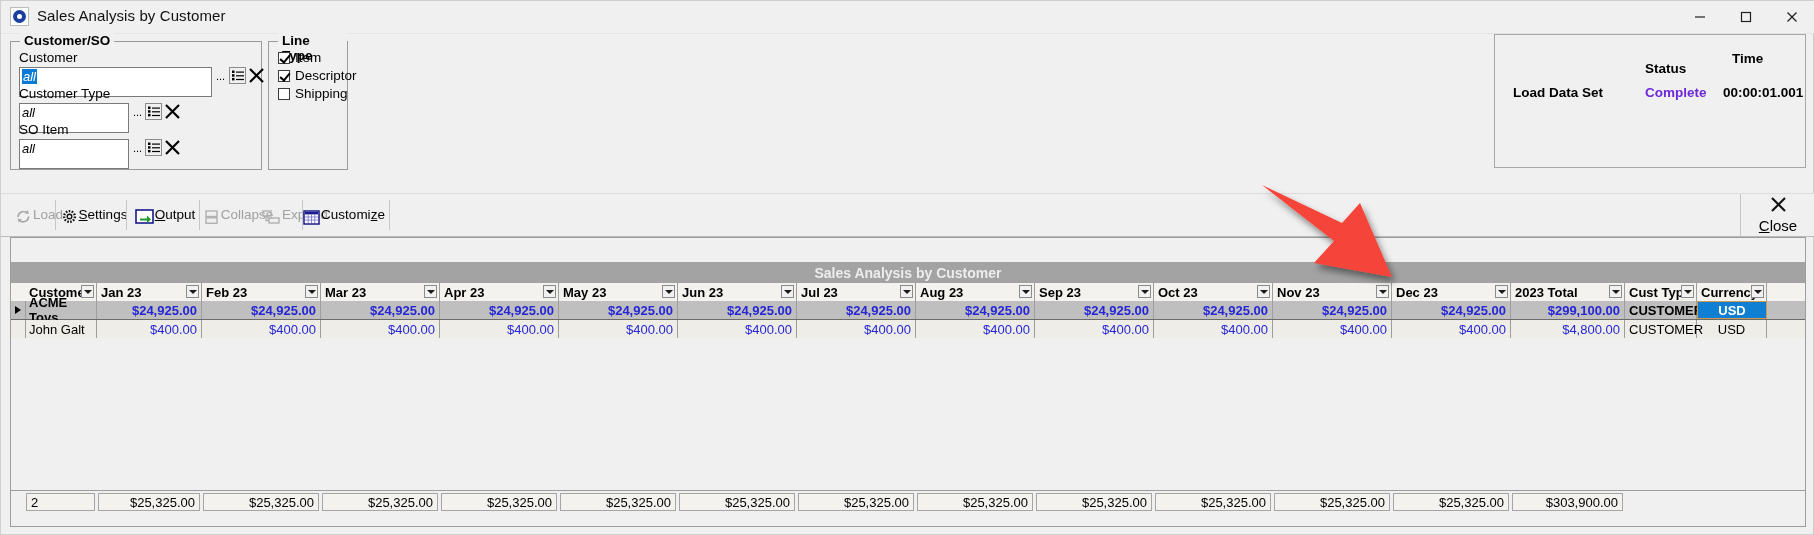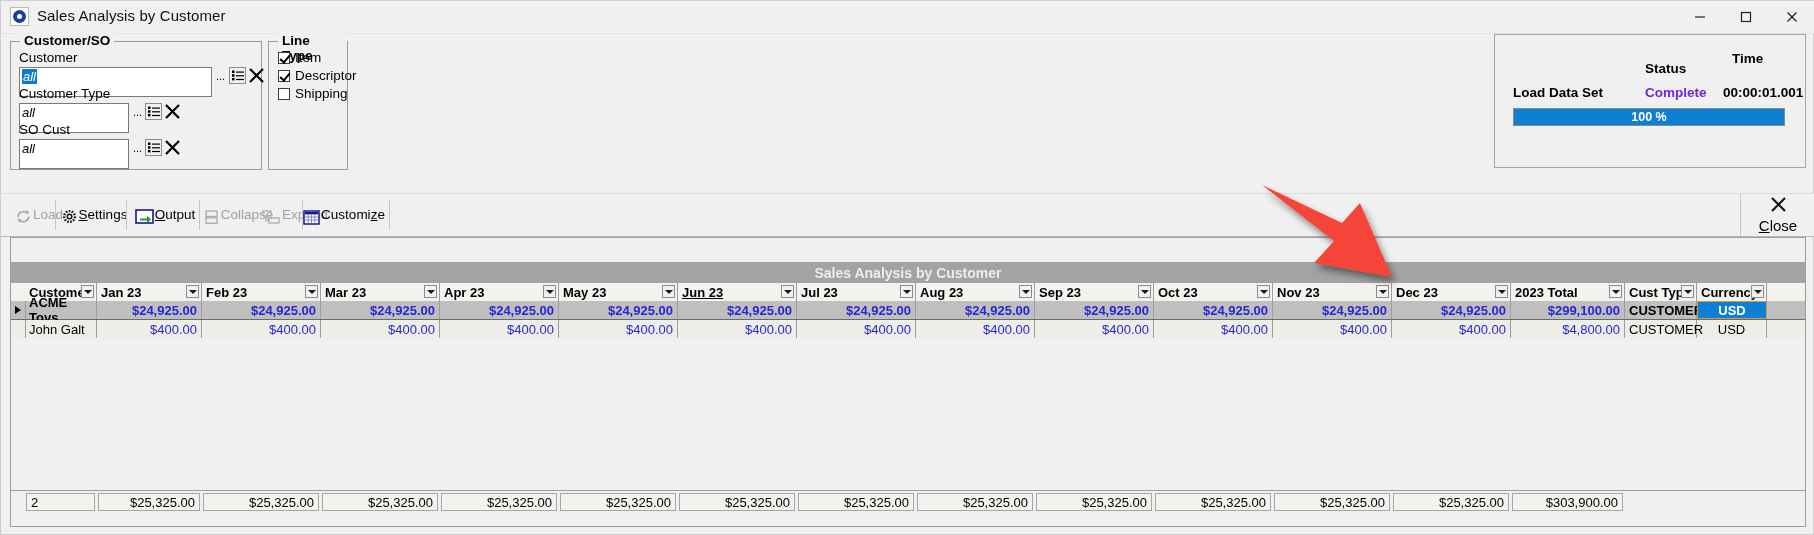--- a/index.html
+++ b/index.html
@@ -170,21 +170,21 @@
           <rect x="4" y="8.9" width="8" height="1.2" fill="#000"></rect>
         </svg>
     </div>
     <div class="sq flat" style="left:152px;top:60px;width:19px;height:19px;">
       <svg width="17" height="17" viewBox="0 0 17 17">
           <line x1="2" y1="2" x2="15" y2="15" stroke="#000" stroke-width="2.2"></line>
           <line x1="15" y1="2" x2="2" y2="15" stroke="#000" stroke-width="2.2"></line>
         </svg>
     </div>
 
-    <div class="fld-label" style="left:8px;top:80px;">SO Cust</div>
+    <div class="fld-label" style="left:8px;top:80px;">SO Item</div>
     <div class="inp" style="left:8px;top:97px;width:110px;">
       <span class="val">all</span>
     </div>
     <div class="sq flat" style="left:118px;top:97px;">...</div>
     <div class="sq" style="left:134px;top:97px;">
       <svg width="12" height="11" viewBox="0 0 12 11">
           <rect x="0" y="0.5" width="2.5" height="2.5" fill="#000"></rect>
           <rect x="4" y="1.5" width="8" height="1.2" fill="#000"></rect>
           <rect x="0" y="4.2" width="2.5" height="2.5" fill="#000"></rect>
           <rect x="4" y="5.2" width="8" height="1.2" fill="#000"></rect>
@@ -215,25 +215,20 @@
       <span>Shipping</span>
     </div>
   </div>
 
   <div id="statuspanel">
     <div class="st-hd" style="left:150px;top:26px;">Status</div>
     <div class="st-hd" style="left:237px;top:16px;">Time</div>
     <div class="st-hd" style="left:18px;top:50px;">Load Data Set</div>
     <div class="st-val" style="left:150px;top:50px;color:#6d28d9;">Complete</div>
     <div class="st-val" style="left:228px;top:50px;color:#000;">00:00:01.001</div>
-    <div class="pbar">
-      <div class="fill" id="pfill" style="width:100%;">
-        <span>100 %</span>
-      </div>
-    </div>
   </div>
 
   <div id="toolbar">
     <div class="tbtn dis" style="left:0px;">
       <span class="ico">
         <svg width="17" height="17" viewBox="0 0 17 17">
             <path d="M3 9a5.5 5.5 0 0 1 9.2-4" fill="none" stroke="#a8a8a8" stroke-width="1.6"></path>
             <path d="M13.6 8.4a5.5 5.5 0 0 1-9.2 4" fill="none" stroke="#a8a8a8" stroke-width="1.6"></path>
             <polygon points="12.8,2 14,6 9.6,5.2" fill="#a8a8a8"></polygon>
             <polygon points="3.8,14.6 2.6,10.6 7,11.4" fill="#a8a8a8"></polygon>
@@ -354,21 +349,21 @@
           <span class="fbtn">
             <i></i>
           </span>
         </div>
         <div class="hcell" style="left: 548px; width: 119px;">
           <span>May 23</span>
           <span class="fbtn">
             <i></i>
           </span>
         </div>
-        <div class="hcell" style="left: 667px; width: 119px; text-decoration: underline;">
+        <div class="hcell" style="left: 667px; width: 119px;">
           <span>Jun 23</span>
           <span class="fbtn">
             <i></i>
           </span>
         </div>
         <div class="hcell" style="left: 786px; width: 119px;">
           <span>Jul 23</span>
           <span class="fbtn">
             <i></i>
           </span>

